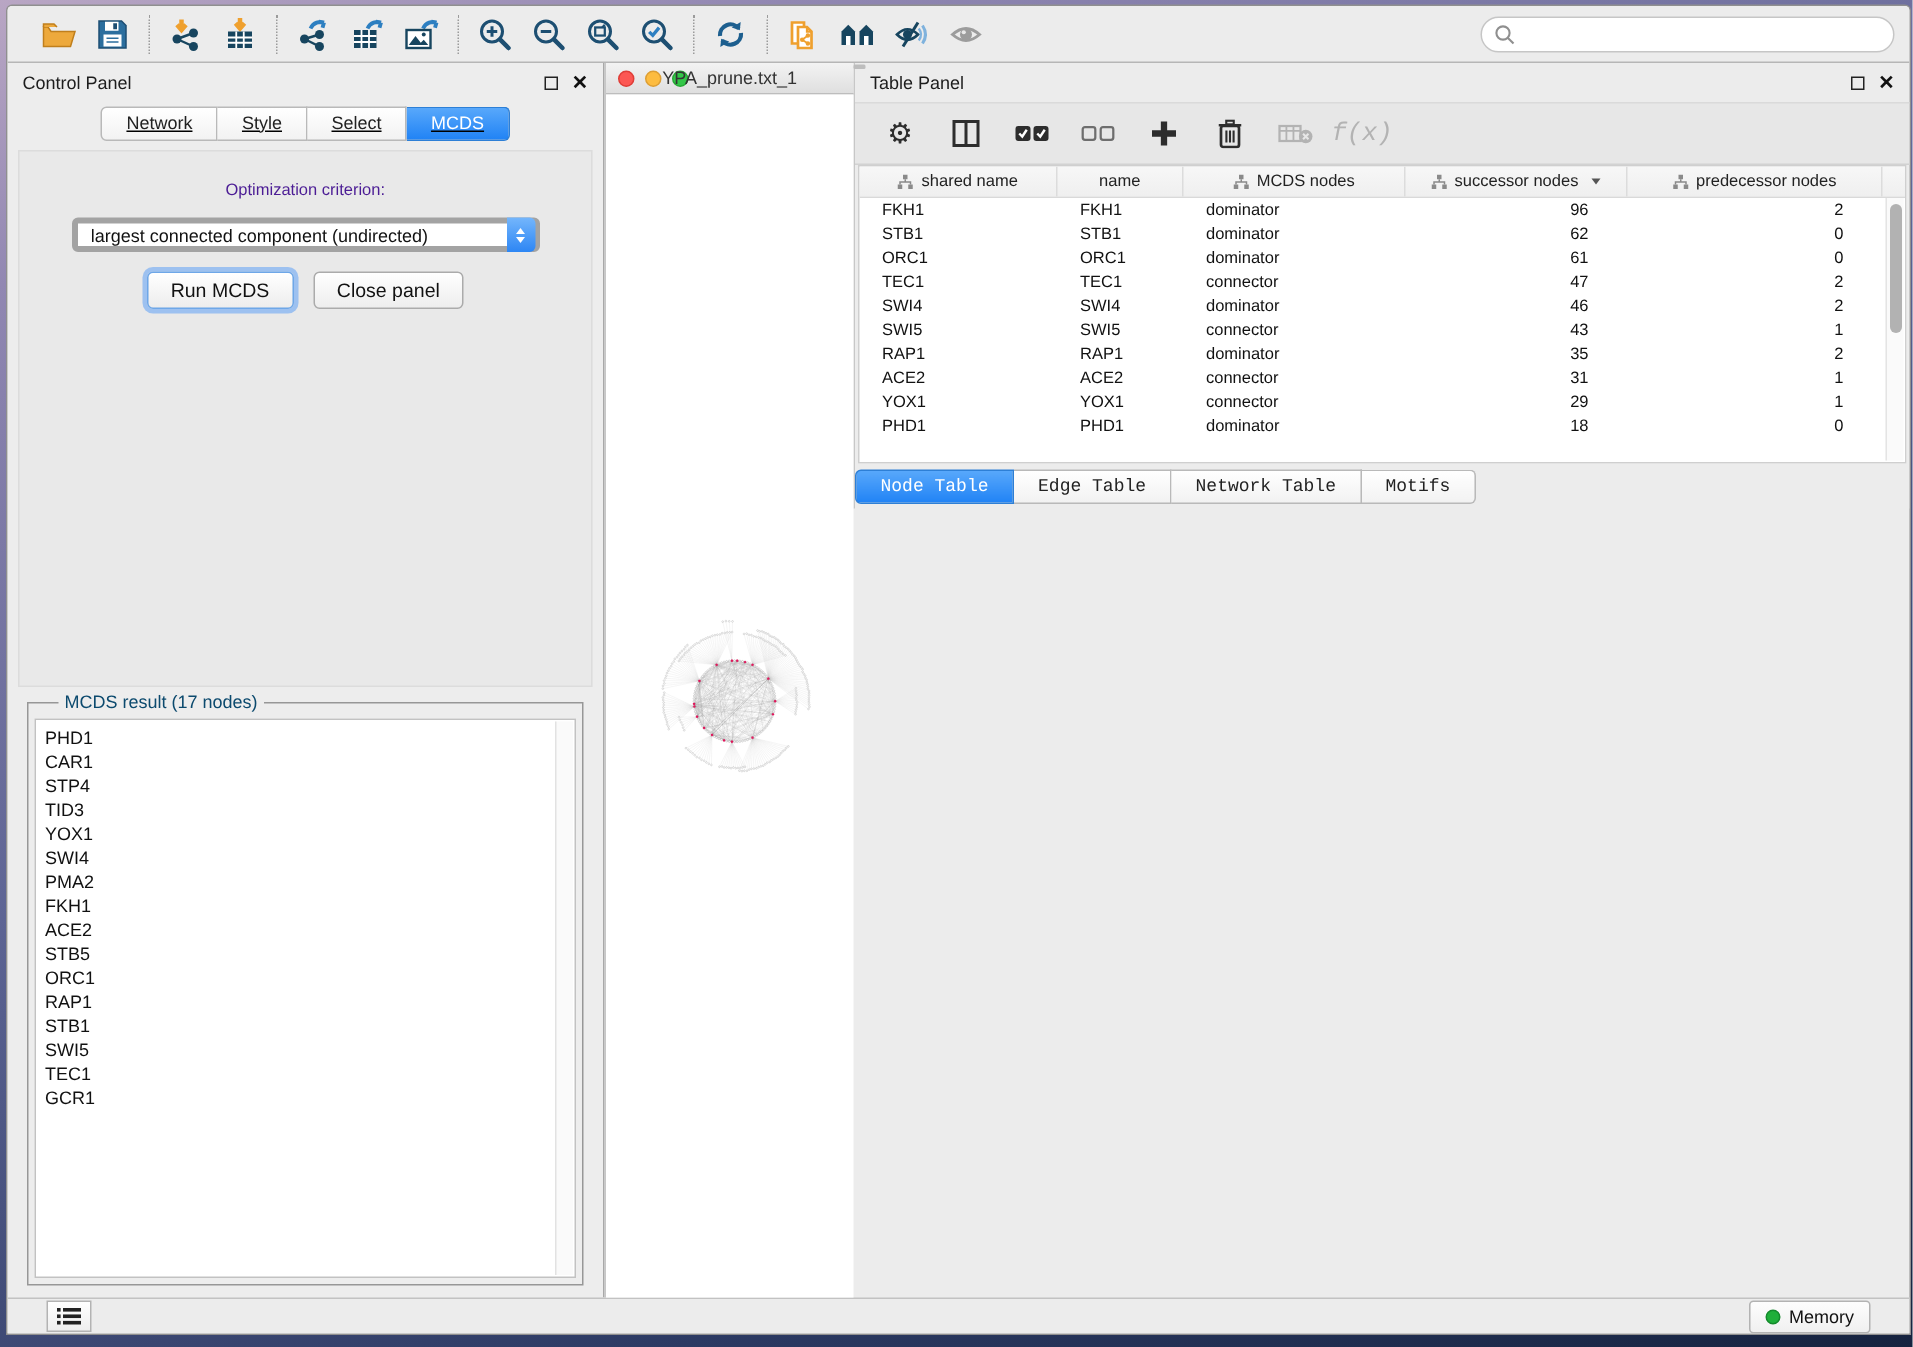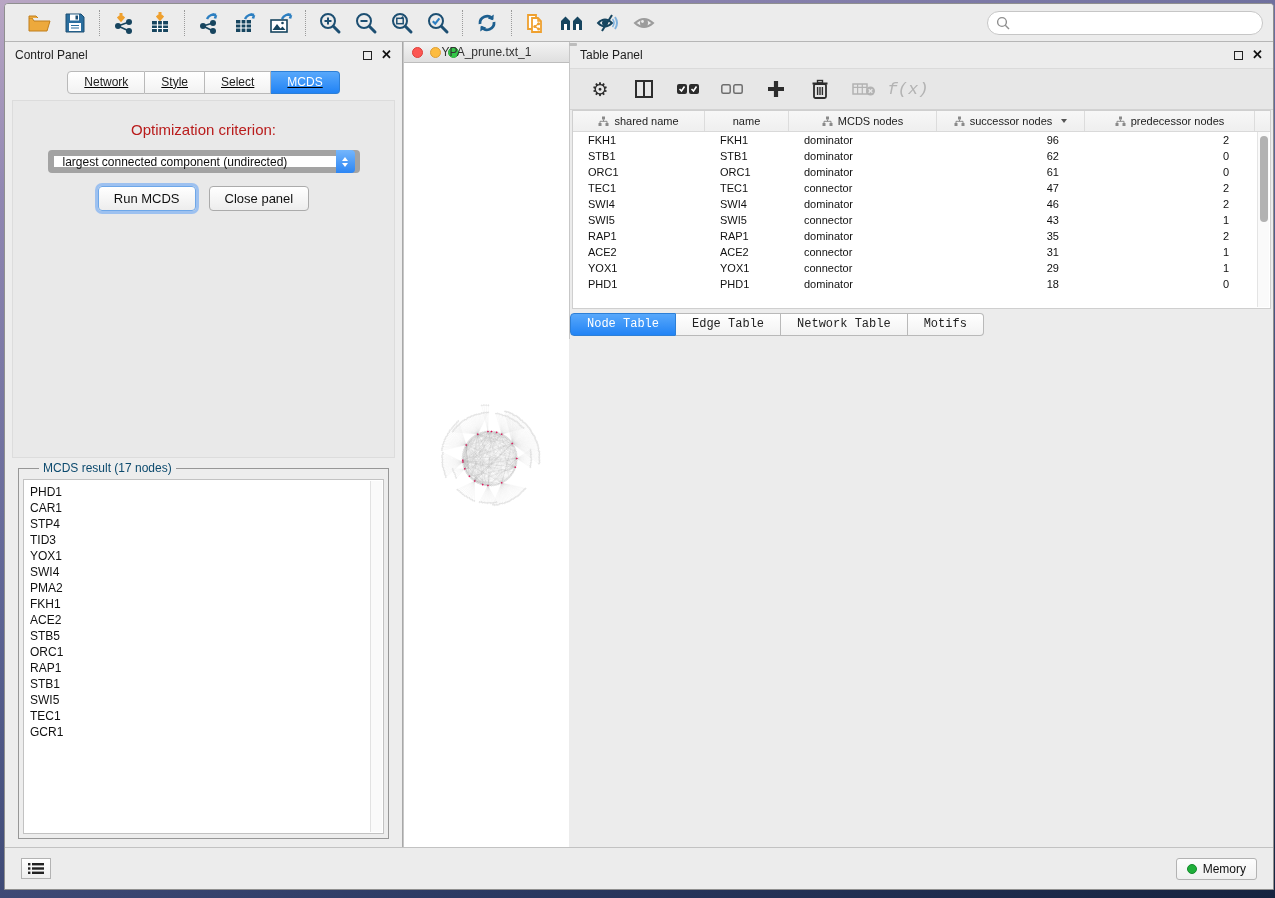--- a/index.html
+++ b/index.html
@@ -38,22 +38,22 @@
   .seg { display:inline-flex; }
   .seg .seg-btn { font-size:12px; color:#222; background:linear-gradient(#ffffff,#f2f2f2);
     border:1px solid #b9b9b9; border-left-width:0; padding:3px 16px 4px; cursor:default; }
   .seg .seg-btn:first-child { border-left-width:1px; border-radius:4px 0 0 4px; }
   .seg .seg-btn:last-child { border-radius:0 4px 4px 0; }
   .seg .seg-btn.selected { background:linear-gradient(#58a8fb,#2183f5); color:#fff; border-color:#2d7fd6; }
 
   .cp-body { flex:1; display:flex; flex-direction:column; padding:4px 7px 8px; min-height:0; }
   .cp-content { background:#e9e9e9; border:1px solid #dcdcdc; height:358px; flex:none;
     display:flex; flex-direction:column; align-items:center; }
-  .opt-label { font-size:15px; color:#b91c1c; margin-top:20px; }
-  .combo { margin-top:12px; width:312px; height:23px; background:#fff; border:6px solid #a3a3a3;
+  .opt-label { font-size:11px; color:#4c1d95; margin-top:20px; }
+  .combo { margin-top:12px; width:312px; height:23px; background:#fff; border:4px solid #a3a3a3;
     border-radius:4px; display:flex; align-items:center; position:relative; }
   .combo-text { font-size:12px; color:#111; padding-left:9px; flex:1; }
   .combo-cap { width:19px; height:23px; margin:-1px; border-radius:0 4px 4px 0;
     background:linear-gradient(#74b6fc,#2d86f4); display:flex; flex-direction:column;
     align-items:center; justify-content:center; gap:2px; }
   .combo-cap .up { width:0; height:0; border-left:3.5px solid transparent; border-right:3.5px solid transparent; border-bottom:4px solid #fff; }
   .combo-cap .dn { width:0; height:0; border-left:3.5px solid transparent; border-right:3.5px solid transparent; border-top:4px solid #fff; }
   .btn-row { margin-top:13px; display:flex; gap:13px; }
   .push-btn { font-size:13px; color:#111; padding:4px 15px; background:linear-gradient(#ffffff,#ededed);
     border:1px solid #ababab; border-radius:4px; cursor:default; }
@@ -105,22 +105,22 @@
     border-top:4px solid #555; margin-left:4px; }
   .tbl-row { display:grid; grid-template-columns:132px 84px 148px 148px 170px 1fr; height:16px; }
   .td { font-size:11px; color:#111; line-height:16px; padding-left:15px; white-space:nowrap; overflow:hidden; }
   .td.num { text-align:right; padding-right:26px; padding-left:0; }
   .tbl-scroll { position:absolute; top:21px; right:1px; bottom:1px; width:12px; background:#fafafa; border-left:1px solid #e4e4e4; }
   .tbl-thumb { position:absolute; top:4px; left:1.5px; width:8px; height:86px; background:#b2b2b2; border-radius:4px; }
 
   .tp-tabrow { height:30px; flex:none; display:flex; align-items:center;font-family:Liberation Mono, monospace; }
 
   
-  .statusbar { height:42px; flex:none; background:#ececec; border-top:1px solid #c2c2c2;
-    display:flex; align-items:center; padding:0 16px; }
+  .statusbar { height:24px; flex:none; background:#ececec; border-top:1px solid #c2c2c2;
+    display:flex; align-items:center; padding:0 26px; }
   .listview-btn { width:30px; height:21px; background:linear-gradient(#fff,#eee); border:1px solid #b3b3b3;
     display:flex; align-items:center; justify-content:center; }
   .memory-btn { margin-left:auto; height:22px; background:linear-gradient(#fdfdfd,#f0f0f0); border:1px solid #b3b3b3;
     border-radius:3px; display:flex; align-items:center; gap:6px; padding:0 10px; font-size:12px; color:#111; }
   .mem-dot { width:10px; height:10px; border-radius:50%; background:#1fא; }
   .mem-dot { background:#1faf3a; border:1px solid #148a2c; }
 </style>
 </head>
 <body>
 

